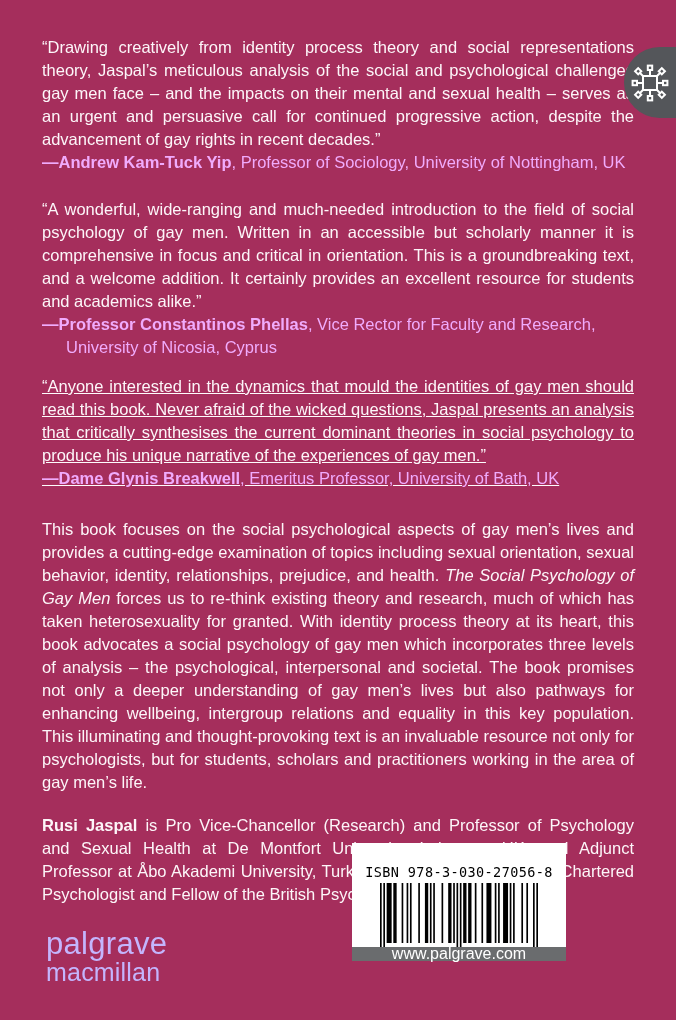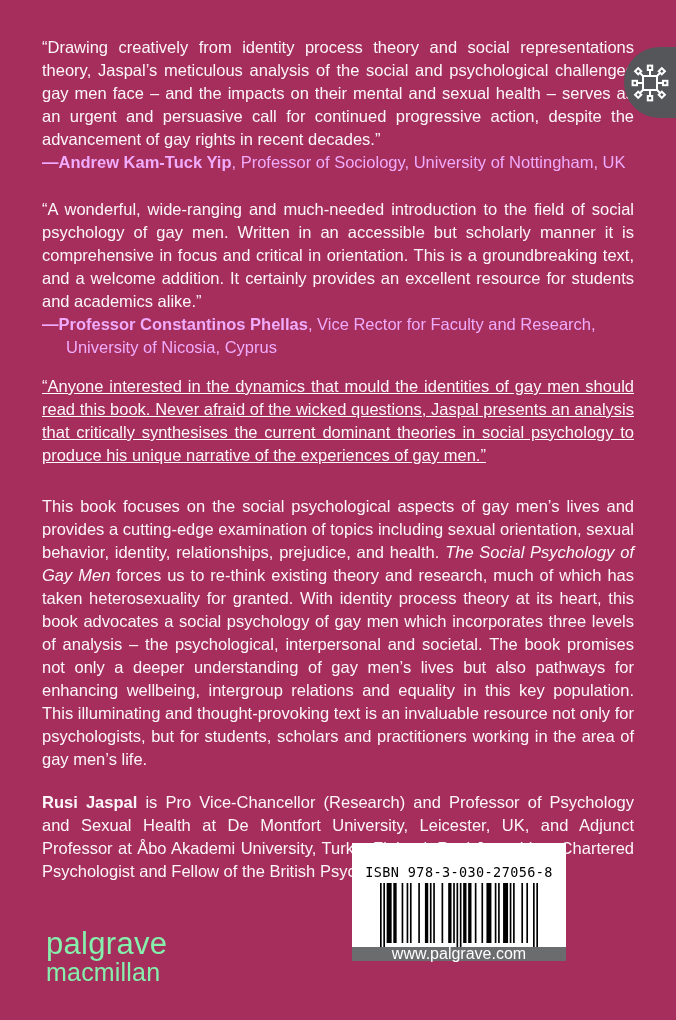--- a/index.html
+++ b/index.html
@@ -21,21 +21,21 @@
   .attribution{
     font-size:16.5px;line-height:23px;text-align:left;margin:0;
     padding-left:24px;text-indent:-24px;color:#f0abfc;
   }
   .attribution .name{font-weight:700;}
   .synopsis{margin-bottom:20px;}
   .italic{font-style:italic;}
   .bio .name{font-weight:700;}
 
   
-  .logotype{position:absolute;left:46px;top:929px;color:#86efac;}
+  .logotype{position:absolute;left:46px;top:929px;color:#c4b5fd;}
   .logotype .l1{font-size:31px;line-height:30px;letter-spacing:.3px;}
   .logotype .l2{font-size:25px;line-height:26px;letter-spacing:.2px;}
 
   
   .logo-tab{
     position:absolute;top:47px;right:0;width:52px;height:71px;
     background:var(--logo-tab,#54565A);
     border-radius:35.5px 0 0 35.5px;
     display:flex;align-items:center;justify-content:center;
   }
@@ -75,20 +75,21 @@
     <p class="attribution"><span class="name">—Andrew Kam-Tuck Yip</span><span>, Professor of Sociology, University of Nottingham, UK</span></p>
   </div>
 
   <div class="quote-block q2">
     <p class="para">“A wonderful, wide-ranging and much-needed introduction to the field of social psychology of gay men. Written in an accessible but scholarly manner it is comprehensive in focus and critical in orientation. This is a groundbreaking text, and a welcome addition. It certainly provides an excellent resource for students and academics alike.”</p>
     <p class="attribution"><span class="name">—Professor Constantinos Phellas</span><span>, Vice Rector for Faculty and Research, University of Nicosia, Cyprus</span></p>
   </div>
 
   <div class="quote-block q3">
     <p class="para">“Anyone interested in the dynamics that mould the identities of gay men should read this book. Never afraid of the wicked questions, Jaspal presents an analysis that critically synthesises the current dominant theories in social psychology to produce his unique narrative of the experiences of gay men.”</p>
+    <p class="attribution"><span class="name">—Dame Glynis Breakwell</span><span>, Emeritus Professor, University of Bath, UK</span></p>
   </div>
 
   <p class="para synopsis"><span>This book focuses on the social psychological aspects of gay men’s lives and provides a cutting-edge examination of topics including sexual orientation, sexual behavior, identity, relationships, prejudice, and health. </span><span class="italic">The Social Psychology of Gay Men</span><span> forces us to re-think existing theory and research, much of which has taken heterosexuality for granted. With identity process theory at its heart, this book advocates a social psychology of gay men which incorporates three levels of analysis – the psychological, interpersonal and societal. The book promises not only a deeper understanding of gay men’s lives but also pathways for enhancing wellbeing, intergroup relations and equality in this key population. This illuminating and thought-provoking text is an invaluable resource not only for psychologists, but for students, scholars and practitioners working in the area of gay men’s life.</span></p>
 
   <p class="para bio"><span class="name">Rusi Jaspal</span><span> is Pro Vice-Chancellor (Research) and Professor of Psychology and Sexual Health at De Montfort University, Leicester, UK, and Adjunct Professor at Åbo Akademi University, Turku, Finland. Rusi Jaspal is a Chartered Psychologist and Fellow of the British Psychological Society.</span></p>
 
 </div>
 
 <div class="logo-tab">
   <svg width="44" height="44" viewBox="-22 -22 44 44" fill="none" stroke="#FFFFFF" stroke-width="2">

